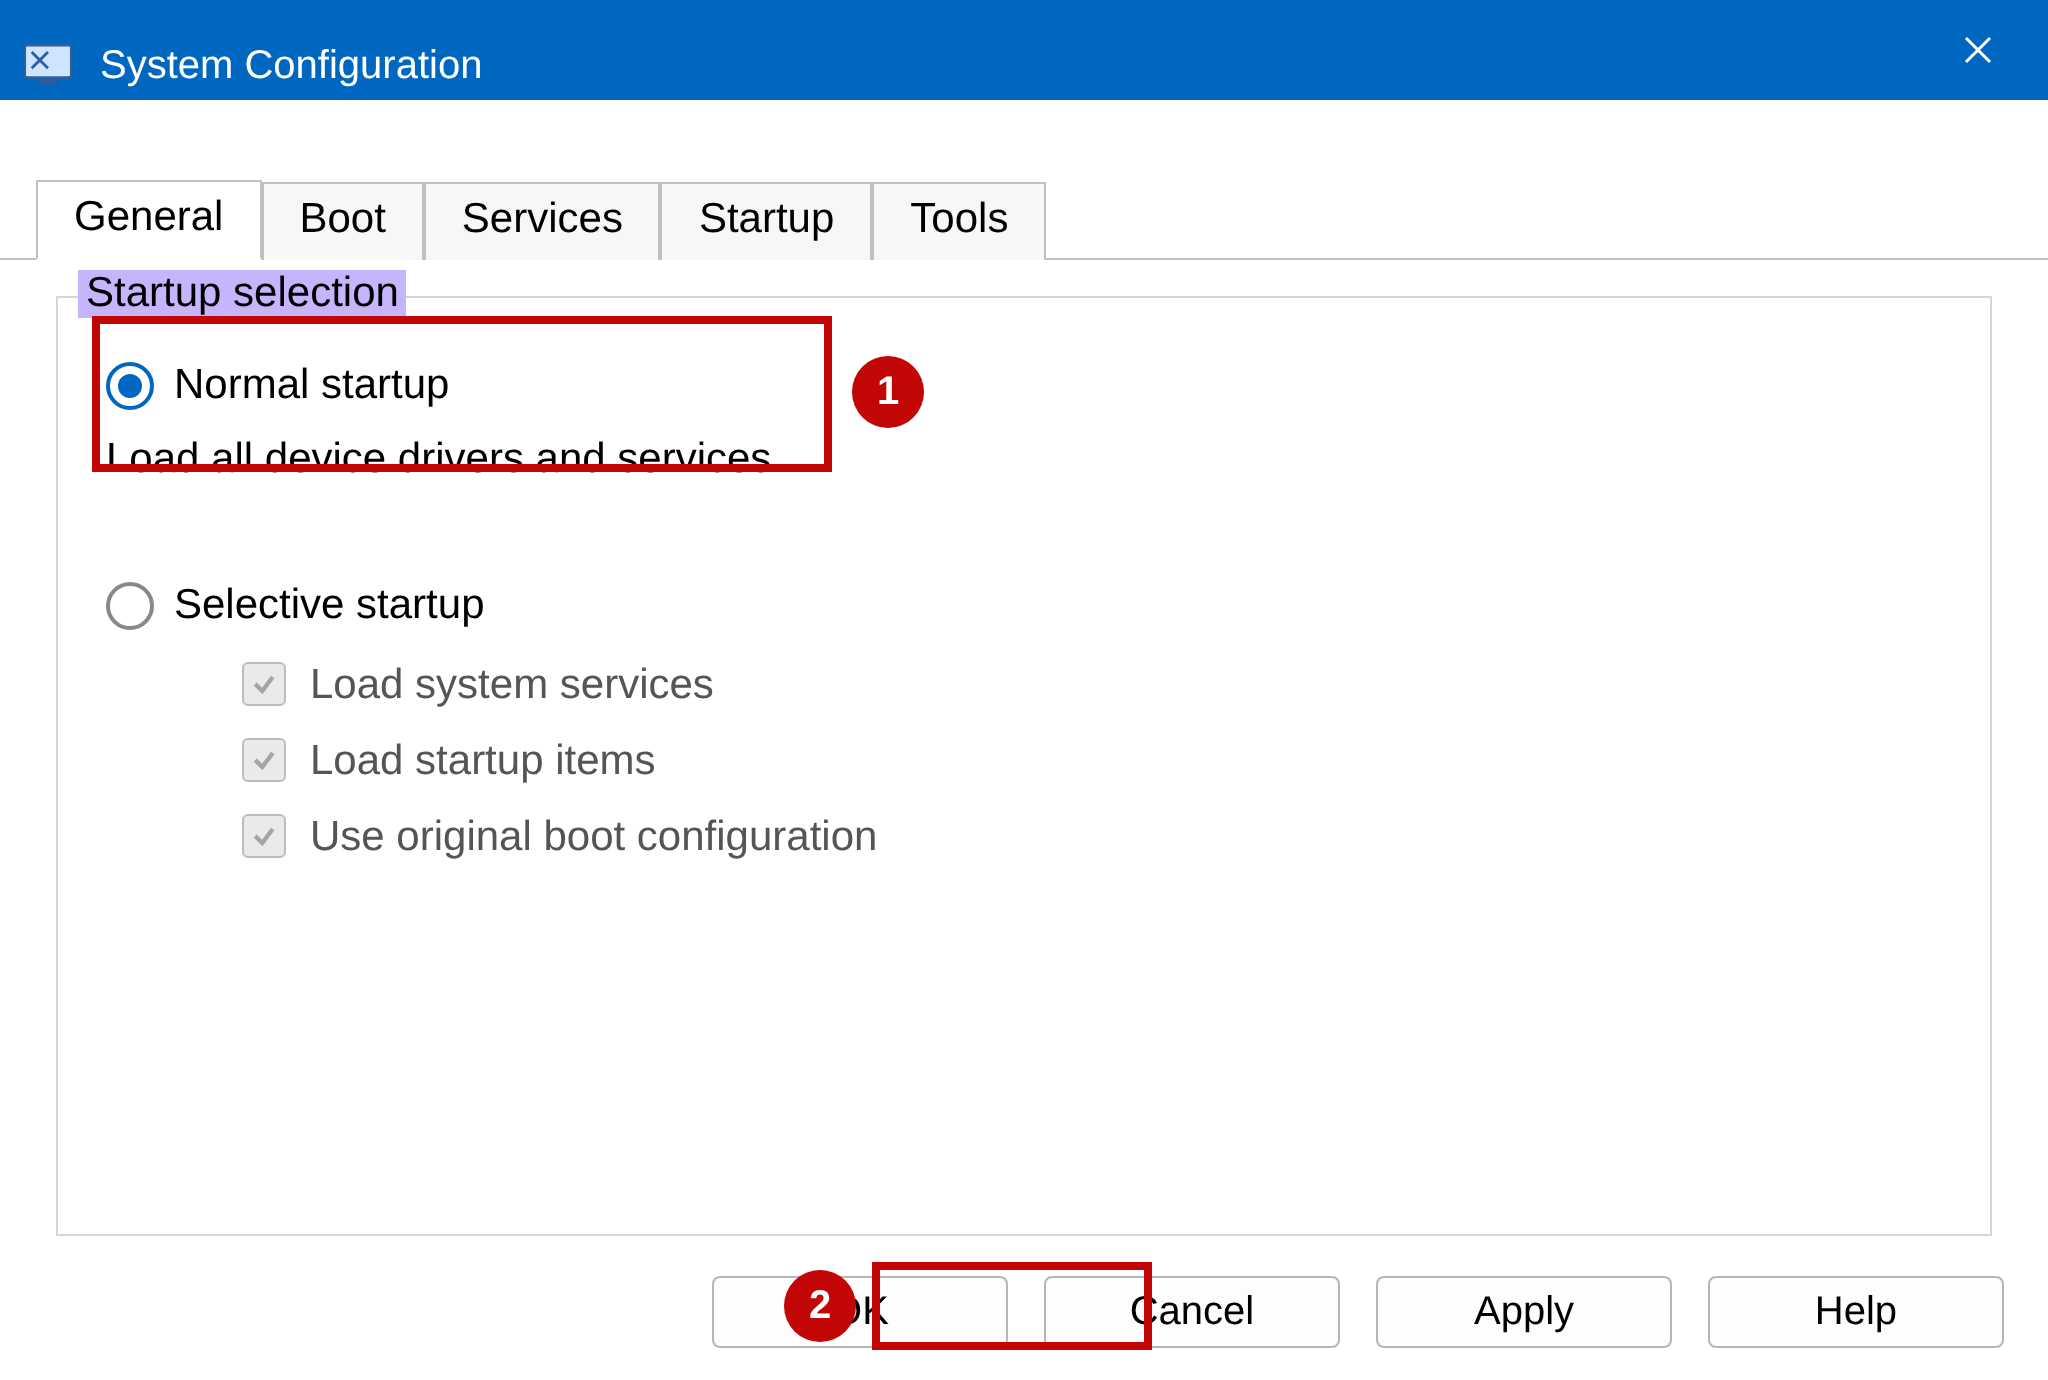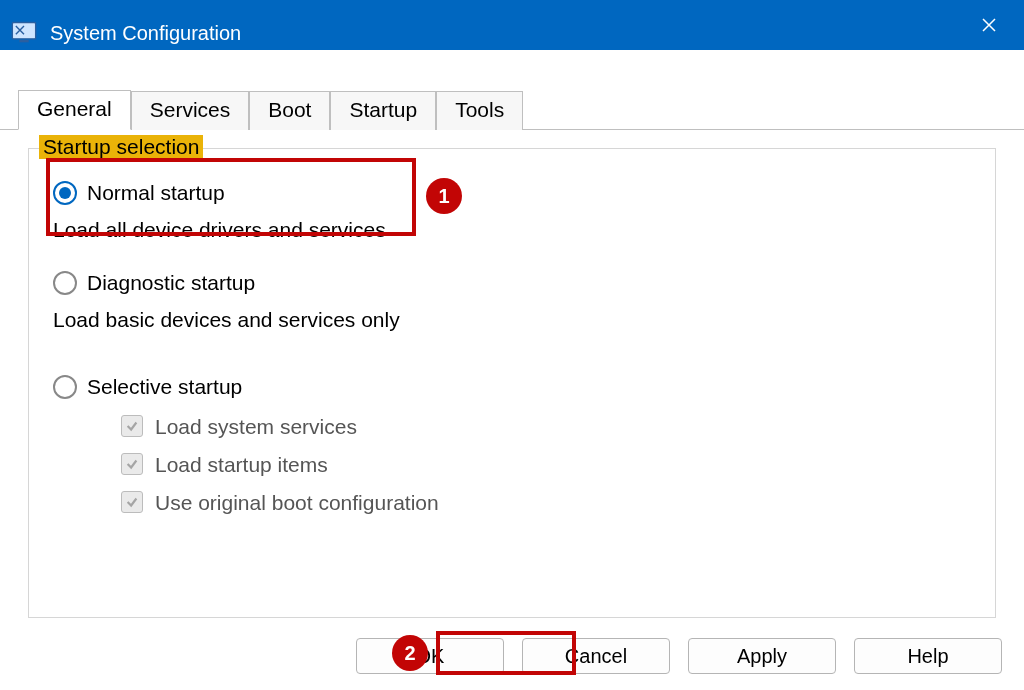--- a/index.html
+++ b/index.html
@@ -81,21 +81,21 @@
   .groupbox {
     border: 1px solid #d6d6d6;
     position: relative;
     padding: 24px 18px 40px 18px;
     height: 470px;
   }
   .groupbox .legend {
     position: absolute;
     top: -14px;
     left: 10px;
-    background: #eab308;
+    background: #c4b5fd;
     padding: 0 4px;
     font-size: 21px;
   }
 
   
   .option {
     display: flex;
     align-items: flex-start;
     margin-bottom: 8px;
   }
@@ -201,49 +201,40 @@
   <span class="title">System Configuration</span>
   <span class="close">
     <svg viewBox="0 0 16 16">
         <path d="M2 2 L14 14 M14 2 L2 14"></path>
       </svg>
   </span>
 </div>
 
 <div class="tabstrip">
   <div class="tab active">General</div>
+  <div class="tab">Boot</div>
   <div class="tab">Services</div>
-  <div class="tab">Boot</div>
   <div class="tab">Startup</div>
   <div class="tab">Tools</div>
 </div>
 
 <div class="content">
   <div class="groupbox">
     <span class="legend">Startup selection</span>
 
     <div class="opt-normal-wrap">
       <div class="option">
         <span class="radio checked"></span>
         <div class="option-body">
           <span class="option-label">Normal startup</span>
         </div>
       </div>
       <div class="option-desc">Load all device drivers and services</div>
     </div>
 
-    <div class="opt-diag-wrap">
-      <div class="option">
-        <span class="radio"></span>
-        <div class="option-body">
-          <span class="option-label">Diagnostic startup</span>
-        </div>
-      </div>
-      <div class="option-desc">Load basic devices and services only</div>
-    </div>
 
     <div class="opt-sel-wrap">
       <div class="option">
         <span class="radio"></span>
         <div class="option-body">
           <span class="option-label">Selective startup</span>
         </div>
       </div>
 
       <div class="checkrow">

